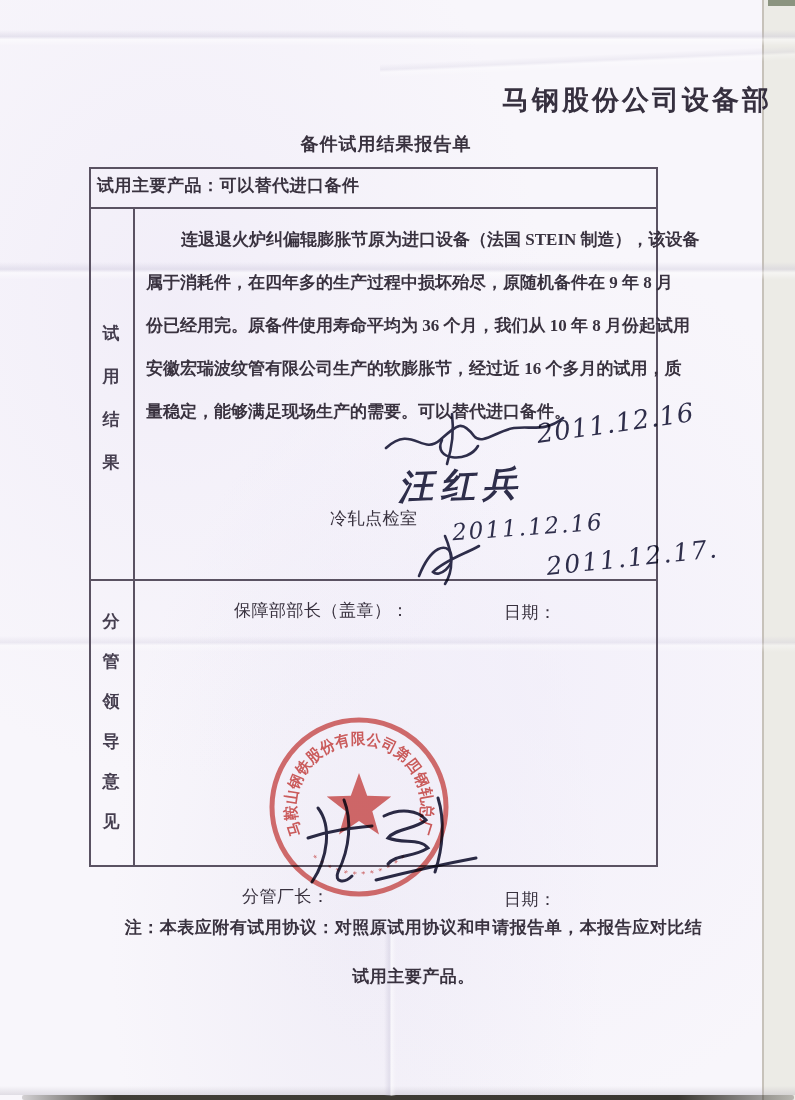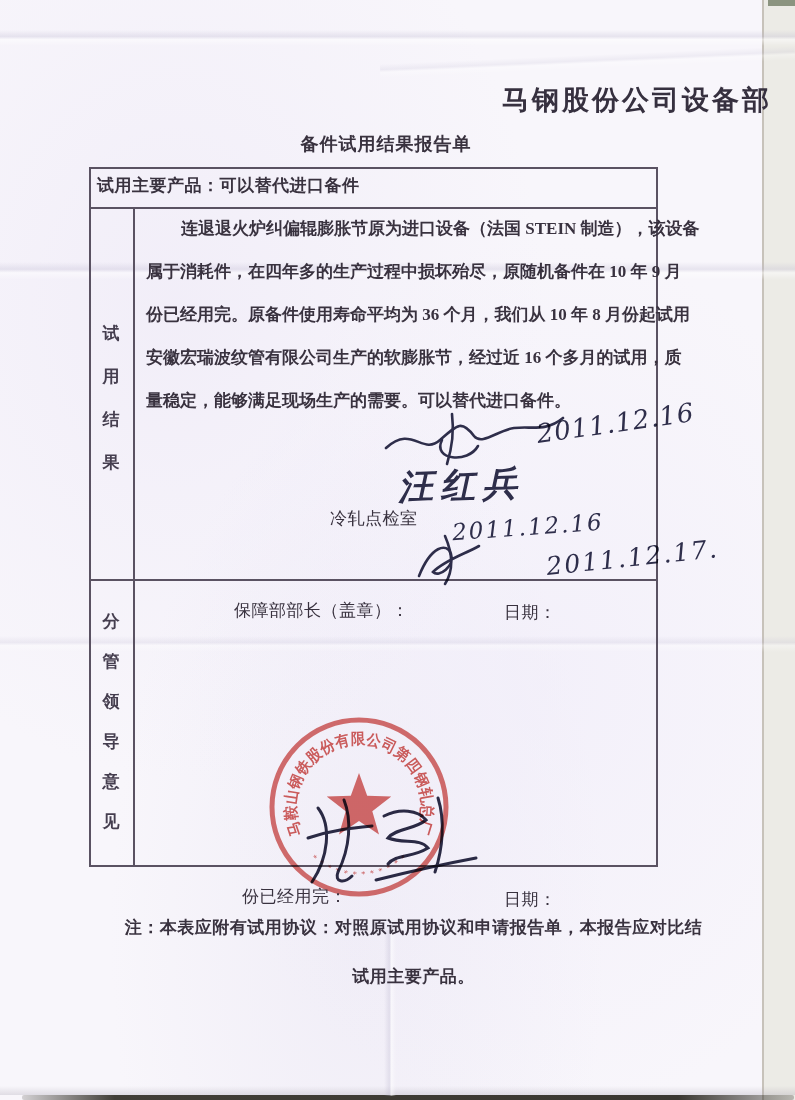--- a/index.html
+++ b/index.html
@@ -34,21 +34,21 @@
   .t-hline{left:89px;width:569px;height:2px;background:#5a5262;}
   .t-vline{left:133px;top:207px;width:2px;height:660px;background:#5a5262;}
   
   .product-row{left:97px;top:174px;width:550px;font-size:17px;font-weight:bold;letter-spacing:.5px;color:#39323f;}
   .vlabel{width:24px;text-align:center;font-size:17px;color:#453e4f;font-weight:600;}
   .vlabel span{display:block;}
   .vlabel-trial{left:99px;top:312px;}
   .vlabel-trial span{line-height:43px;}
   .vlabel-leader{left:99px;top:602px;}
   .vlabel-leader span{line-height:40px;}
-  .paragraph{left:146px;top:207px;width:505px;font-size:17px;font-weight:bold;color:#39323f;}
+  .paragraph{left:146px;top:218px;width:505px;font-size:17px;font-weight:bold;color:#39323f;}
   .pline{line-height:43px;white-space:nowrap;text-align:justify;text-align-last:justify;}
   .pline-first{padding-left:35px;}
   .pline-last{text-align-last:left;}
   .lbl{font-size:17px;font-weight:normal;color:#39323f;letter-spacing:.5px;margin-top:48px;}
   .hand{font-family:"DejaVu Serif","Liberation Serif",serif;font-style:italic;color:#30304c;mix-blend-mode:multiply;}
   .hand-cjk{font-weight:bold;}
   .sigsvg{mix-blend-mode:multiply;}
   .stampwrap{mix-blend-mode:multiply;opacity:.88;}
   .note{left:16px;width:795px;text-align:center;font-size:17px;font-weight:bold;color:#39323f;letter-spacing:.5px;}
 </style>
@@ -81,21 +81,21 @@
 
   <div class="abs vlabel vlabel-trial">
     <span>试</span>
     <span>用</span>
     <span>结</span>
     <span>果</span>
   </div>
 
   <div class="abs paragraph">
     <div class="pline pline-first">连退退火炉纠偏辊膨胀节原为进口设备（法国 STEIN 制造），该设备</div>
-    <div class="pline">属于消耗件，在四年多的生产过程中损坏殆尽，原随机备件在 10 年 9 月</div>
+    <div class="pline">属于消耗件，在四年多的生产过程中损坏殆尽，原随机备件在 9 年 8 月</div>
     <div class="pline">份已经用完。原备件使用寿命平均为 36 个月，我们从 10 年 8 月份起试用</div>
     <div class="pline">安徽宏瑞波纹管有限公司生产的软膨胀节，经过近 16 个多月的试用，质</div>
     <div class="pline pline-last">量稳定，能够满足现场生产的需要。可以替代进口备件。</div>
   </div>
 
   <div class="abs lbl" style="left:330px;top:459px;">冷轧点检室</div>
 
   <svg class="abs sigsvg" style="left:382px;top:406px;" width="185" height="62" viewBox="0 0 185 62">
     <g fill="none" stroke="#30304c" stroke-width="2.6" stroke-linecap="round">
       <path d="M4 42 C30 18 40 50 58 34 S80 14 92 30 C100 40 116 24 132 22 C150 20 164 26 181 12"></path>
@@ -148,19 +148,19 @@
     <g fill="none" stroke="#2c2c46" stroke-width="3" stroke-linecap="round">
       <path d="M30 22 C44 40 40 72 24 96"></path>
       <path d="M56 14 C64 34 62 62 50 86 C46 96 56 98 64 90"></path>
       <path d="M20 52 C44 44 64 42 84 40"></path>
       <path d="M96 30 C112 22 130 24 138 34 C126 44 108 42 100 52 C116 58 132 52 140 62 C124 72 108 68 100 78"></path>
       <path d="M88 94 C120 86 156 78 188 72"></path>
       <path d="M150 12 C157 34 155 62 147 86"></path>
     </g>
   </svg>
 
-  <div class="abs lbl" style="left:242px;top:837px;">份已经用完：</div>
+  <div class="abs lbl" style="left:242px;top:837px;">分管厂长：</div>
   <div class="abs lbl" style="left:504px;top:840px;">日期：</div>
 
   <div class="abs note" style="top:916px;">注：本表应附有试用协议：对照原试用协议和申请报告单，本报告应对比结</div>
   <div class="abs note" style="top:965px;">试用主要产品。</div>
 
 </div>
 
 </body></html>

